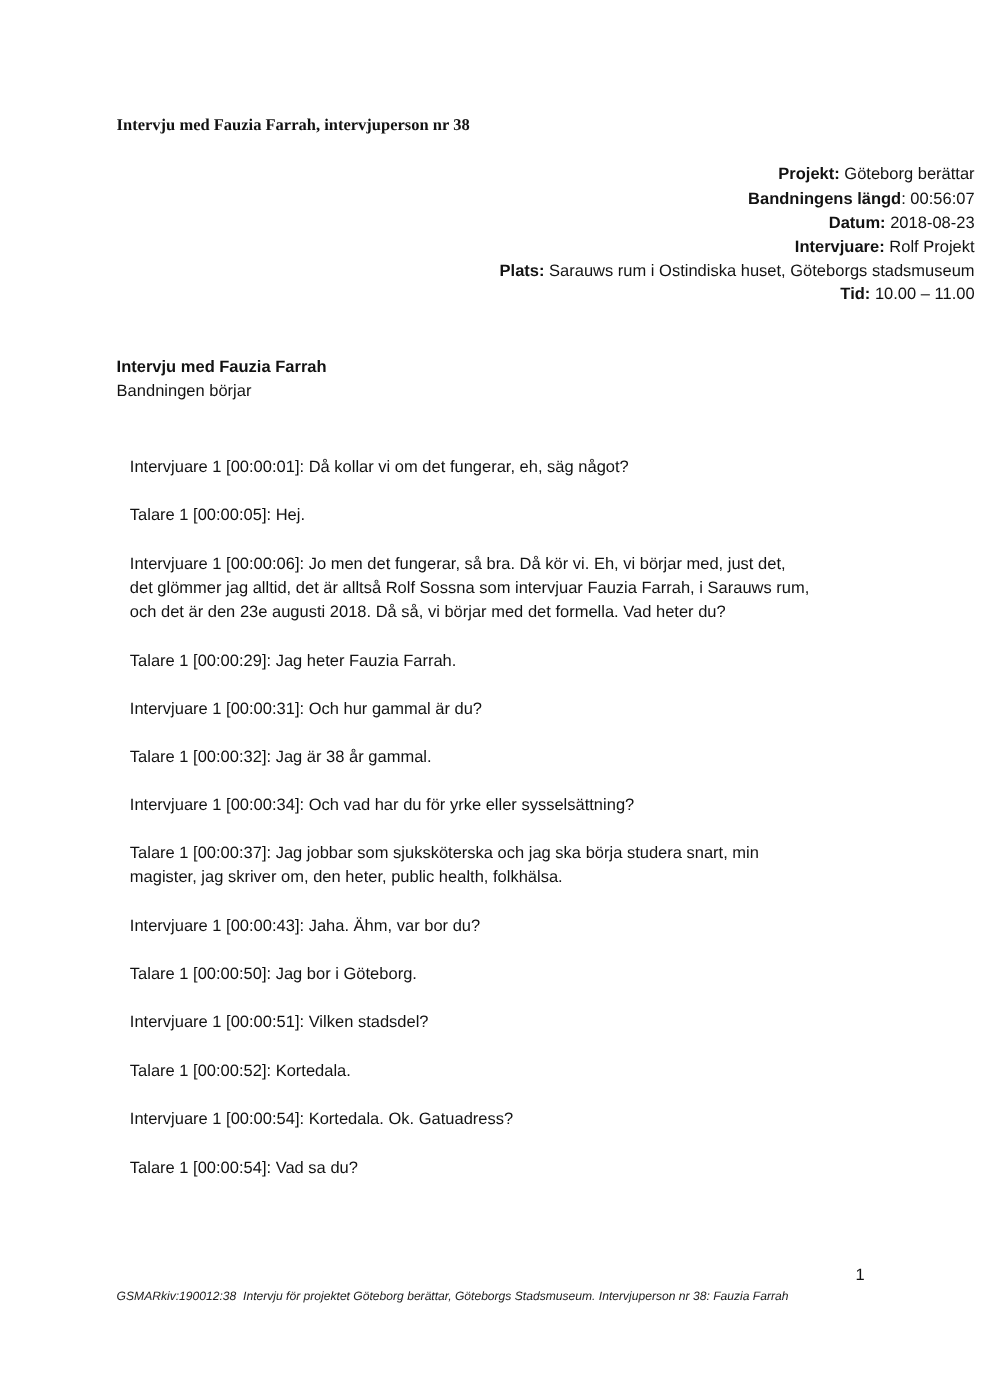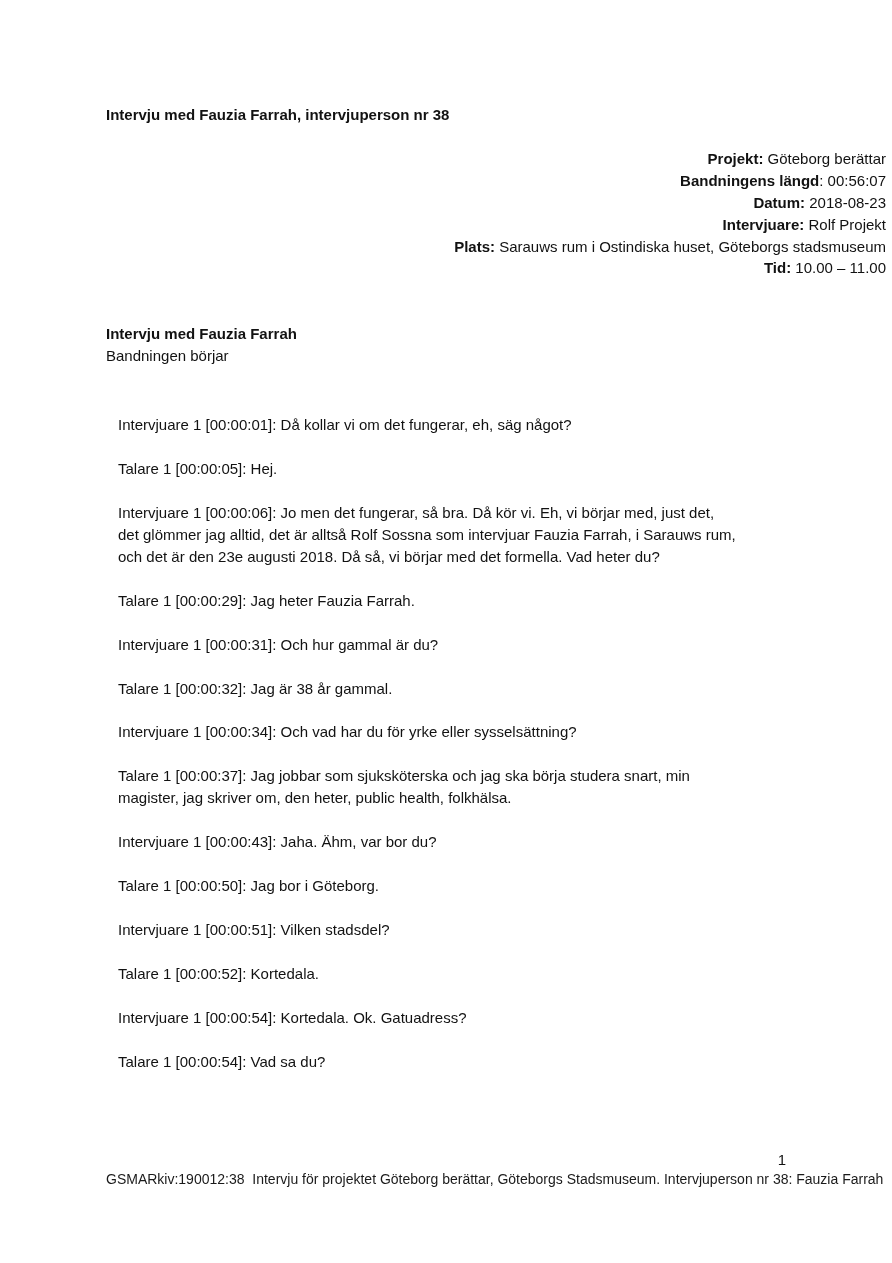--- a/index.html
+++ b/index.html
@@ -21,20 +21,21 @@
   .content {
     position: absolute;
     left: 106px;
     top: 104px;
     width: 780px;
   }
   .doc-title {
     font-size: 15px;
     font-weight: bold;
     margin: 0 0 22px 0;
+    font-family: Liberation Serif, serif;
   }
   .meta-line {
     line-height: 21.9px;
     text-align: right;
   }
   .meta-line b {
     font-weight: bold;
   }
   .section-block {
     margin-top: 44px;
@@ -54,24 +55,25 @@
     top: 1149px;
     left: 106px;
     width: 680px;
     text-align: right;
     font-size: 15px;
   }
   .footer-line {
     position: absolute;
     top: 1172px;
     left: 106px;
-    font-size: 14px;
+    font-size: 11px;
     line-height: 14px;
     white-space: pre;
     color: #1a1a1a;
+    font-style: italic;
   }
 </style>
 </head>
 <body>
 
 <div class="page">
   <div class="content">
 
     <h1 class="doc-title">Intervju med Fauzia Farrah, intervjuperson nr 38</h1>
 

